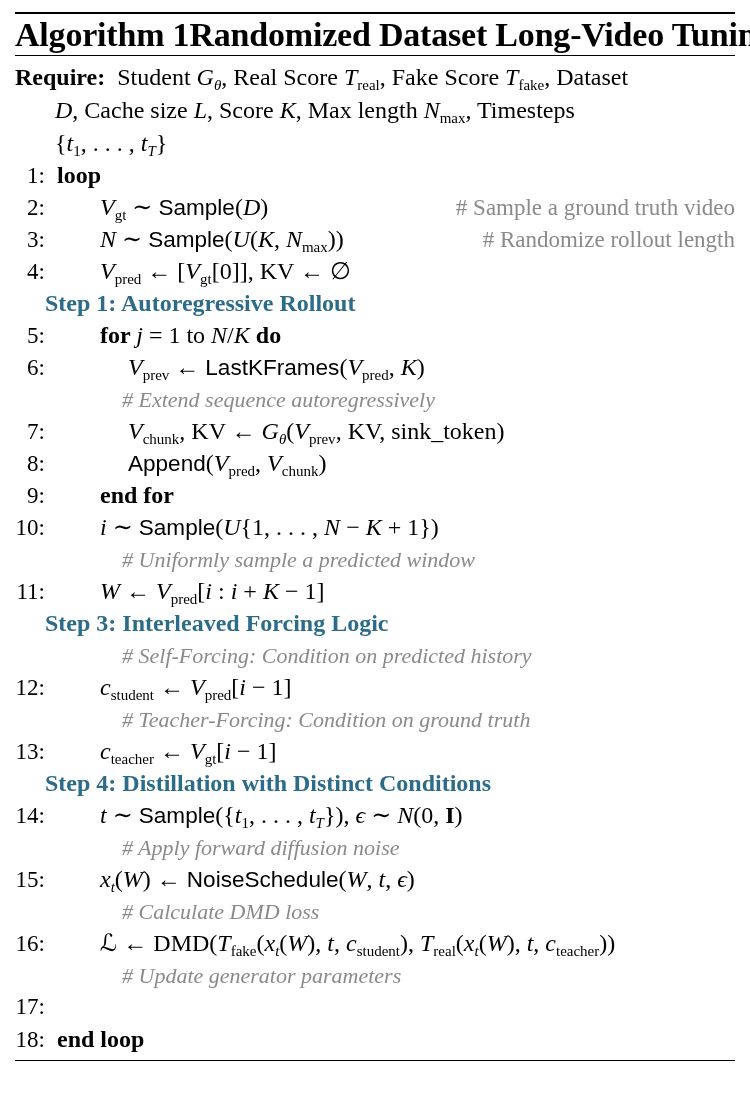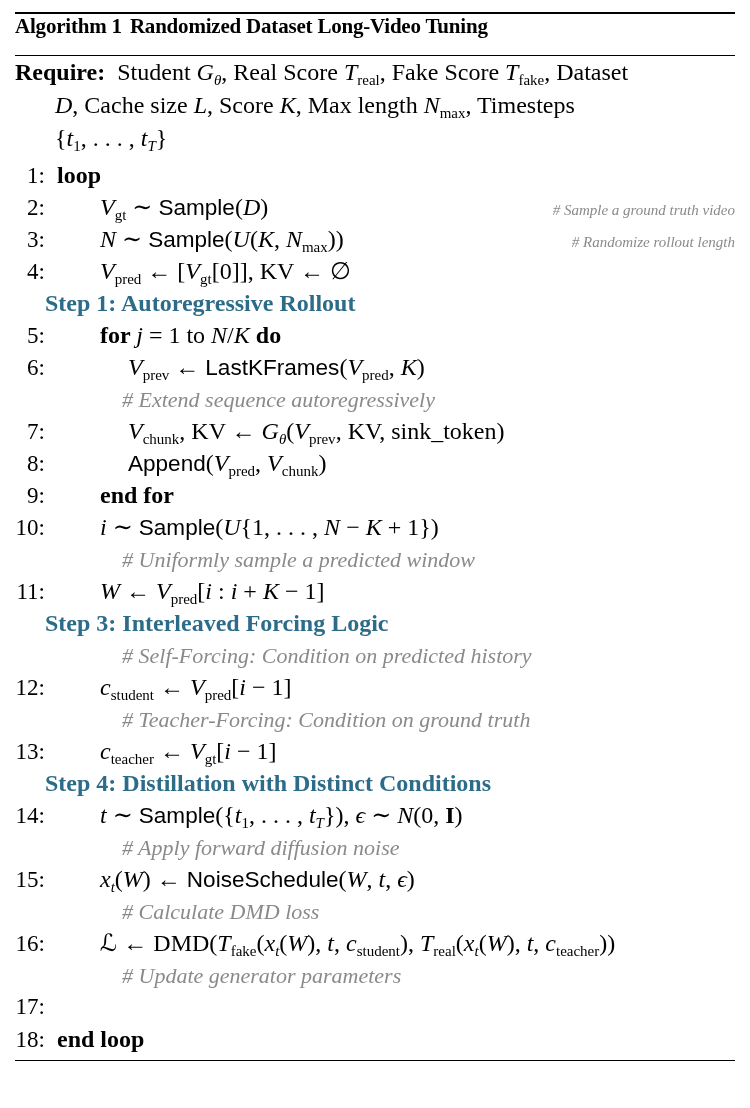--- a/index.html
+++ b/index.html
@@ -7,38 +7,38 @@
   }
   html,body{margin:0;padding:0;}
   body{
     width:750px;height:1108px;background:var(--paper);overflow:hidden;
     font-family:"Liberation Serif","DejaVu Serif",serif;color:var(--ink);
   }
   .algo{padding:12px 15px 0 15px;}
   .rule{border:0;border-top:2px solid var(--ink);margin:0;}
   .rule.thick{border-top-width:2.6px;}
   .rule.thin{border-top-width:1.6px;}
-  .title-row{height:41px;display:flex;align-items:flex-start;
-    font-weight:bold;font-size:21px;letter-spacing:-0.2px;white-space:pre;}
+  .title-row{height:41px;display:flex;align-items:center;
+    font-weight:bold;font-size:34px;letter-spacing:-0.2px;white-space:pre;}
   .title-row .gap{display:inline-block;width:8px;}
   .require{padding:3px 0 2px 0;}
-  .req-row{height:33px;line-height:27px;font-size:24px;white-space:pre;}
+  .req-row{height:33px;line-height:37px;font-size:24px;white-space:pre;}
   .req-row.cont{padding-left:40px;}
   .algo-body{padding-bottom:4px;}
   .row{display:flex;align-items:baseline;height:32px;line-height:30px;font-size:24px;white-space:pre;}
   .num{flex:none;width:30px;text-align:right;font-size:23px;}
   .content{flex:none;display:inline-block;white-space:pre;}
   .content.ind0{padding-left:12px;}
   .content.ind1{padding-left:55px;text-align:center;}
   .content.ind2{padding-left:83px;}
   .step{height:32px;line-height:31px;margin-left:30px;font-weight:bold;
     font-size:24px;color:var(--step);white-space:pre;}
   .cmt-row{height:32px;line-height:31px;margin-left:107px;color:var(--cmt);
     font-style:italic;font-size:22px;white-space:pre;}
-  .cmt-inline{margin-left:auto;color:var(--cmt);font-style:italic;font-size:15px;white-space:pre;}
+  .cmt-inline{margin-left:auto;color:var(--cmt);font-size:23px;white-space:pre;}
   
   .seg-r{}
   .seg-i{font-style:italic;}
   .seg-b{font-weight:bold;}
   .seg-br{font-weight:bold;}
   .seg-s{font-family:"Liberation Sans","DejaVu Sans",sans-serif;font-size:0.94em;}
   .seg-c{font-style:italic;font-family:"Liberation Serif","DejaVu Sans","DejaVu Serif",serif;}
   .seg-sub{font-size:15px;vertical-align:-5px;}
   .seg-sbi{font-size:15px;vertical-align:-5px;font-style:italic;}
   .seg-r,.seg-i,.seg-b,.seg-br,.seg-s,.seg-c,.seg-sub,.seg-sbi{white-space:pre;}

